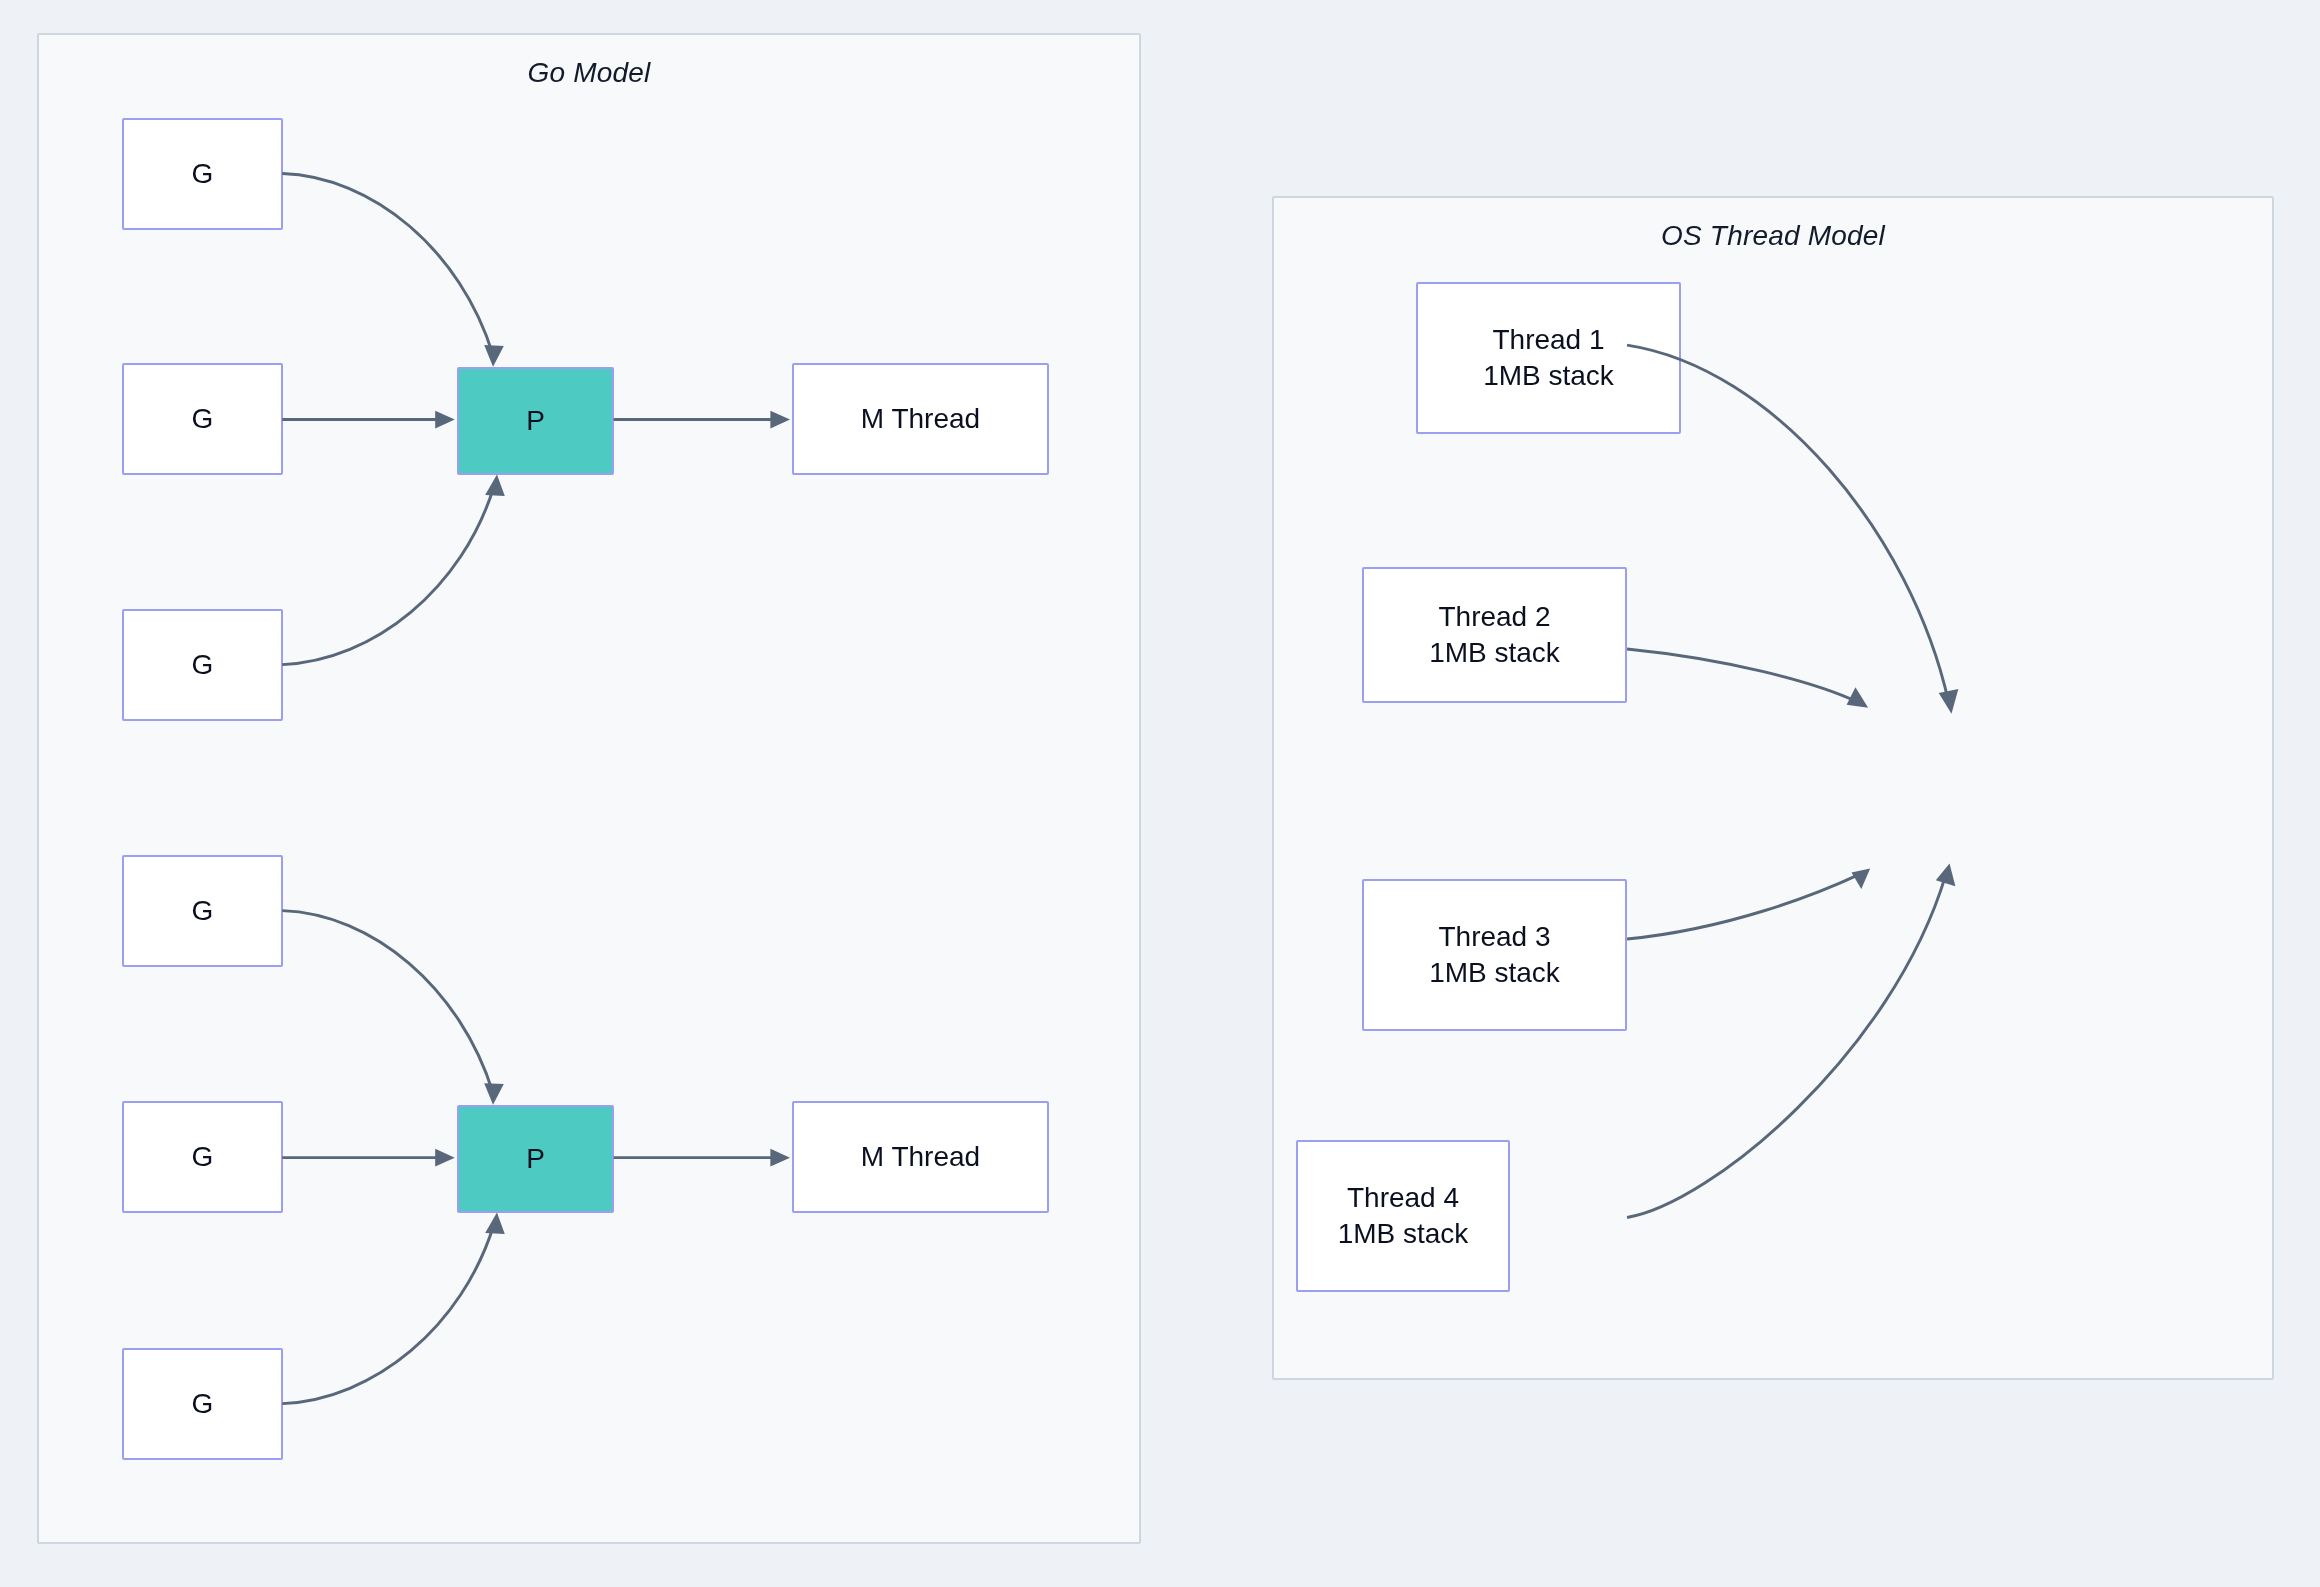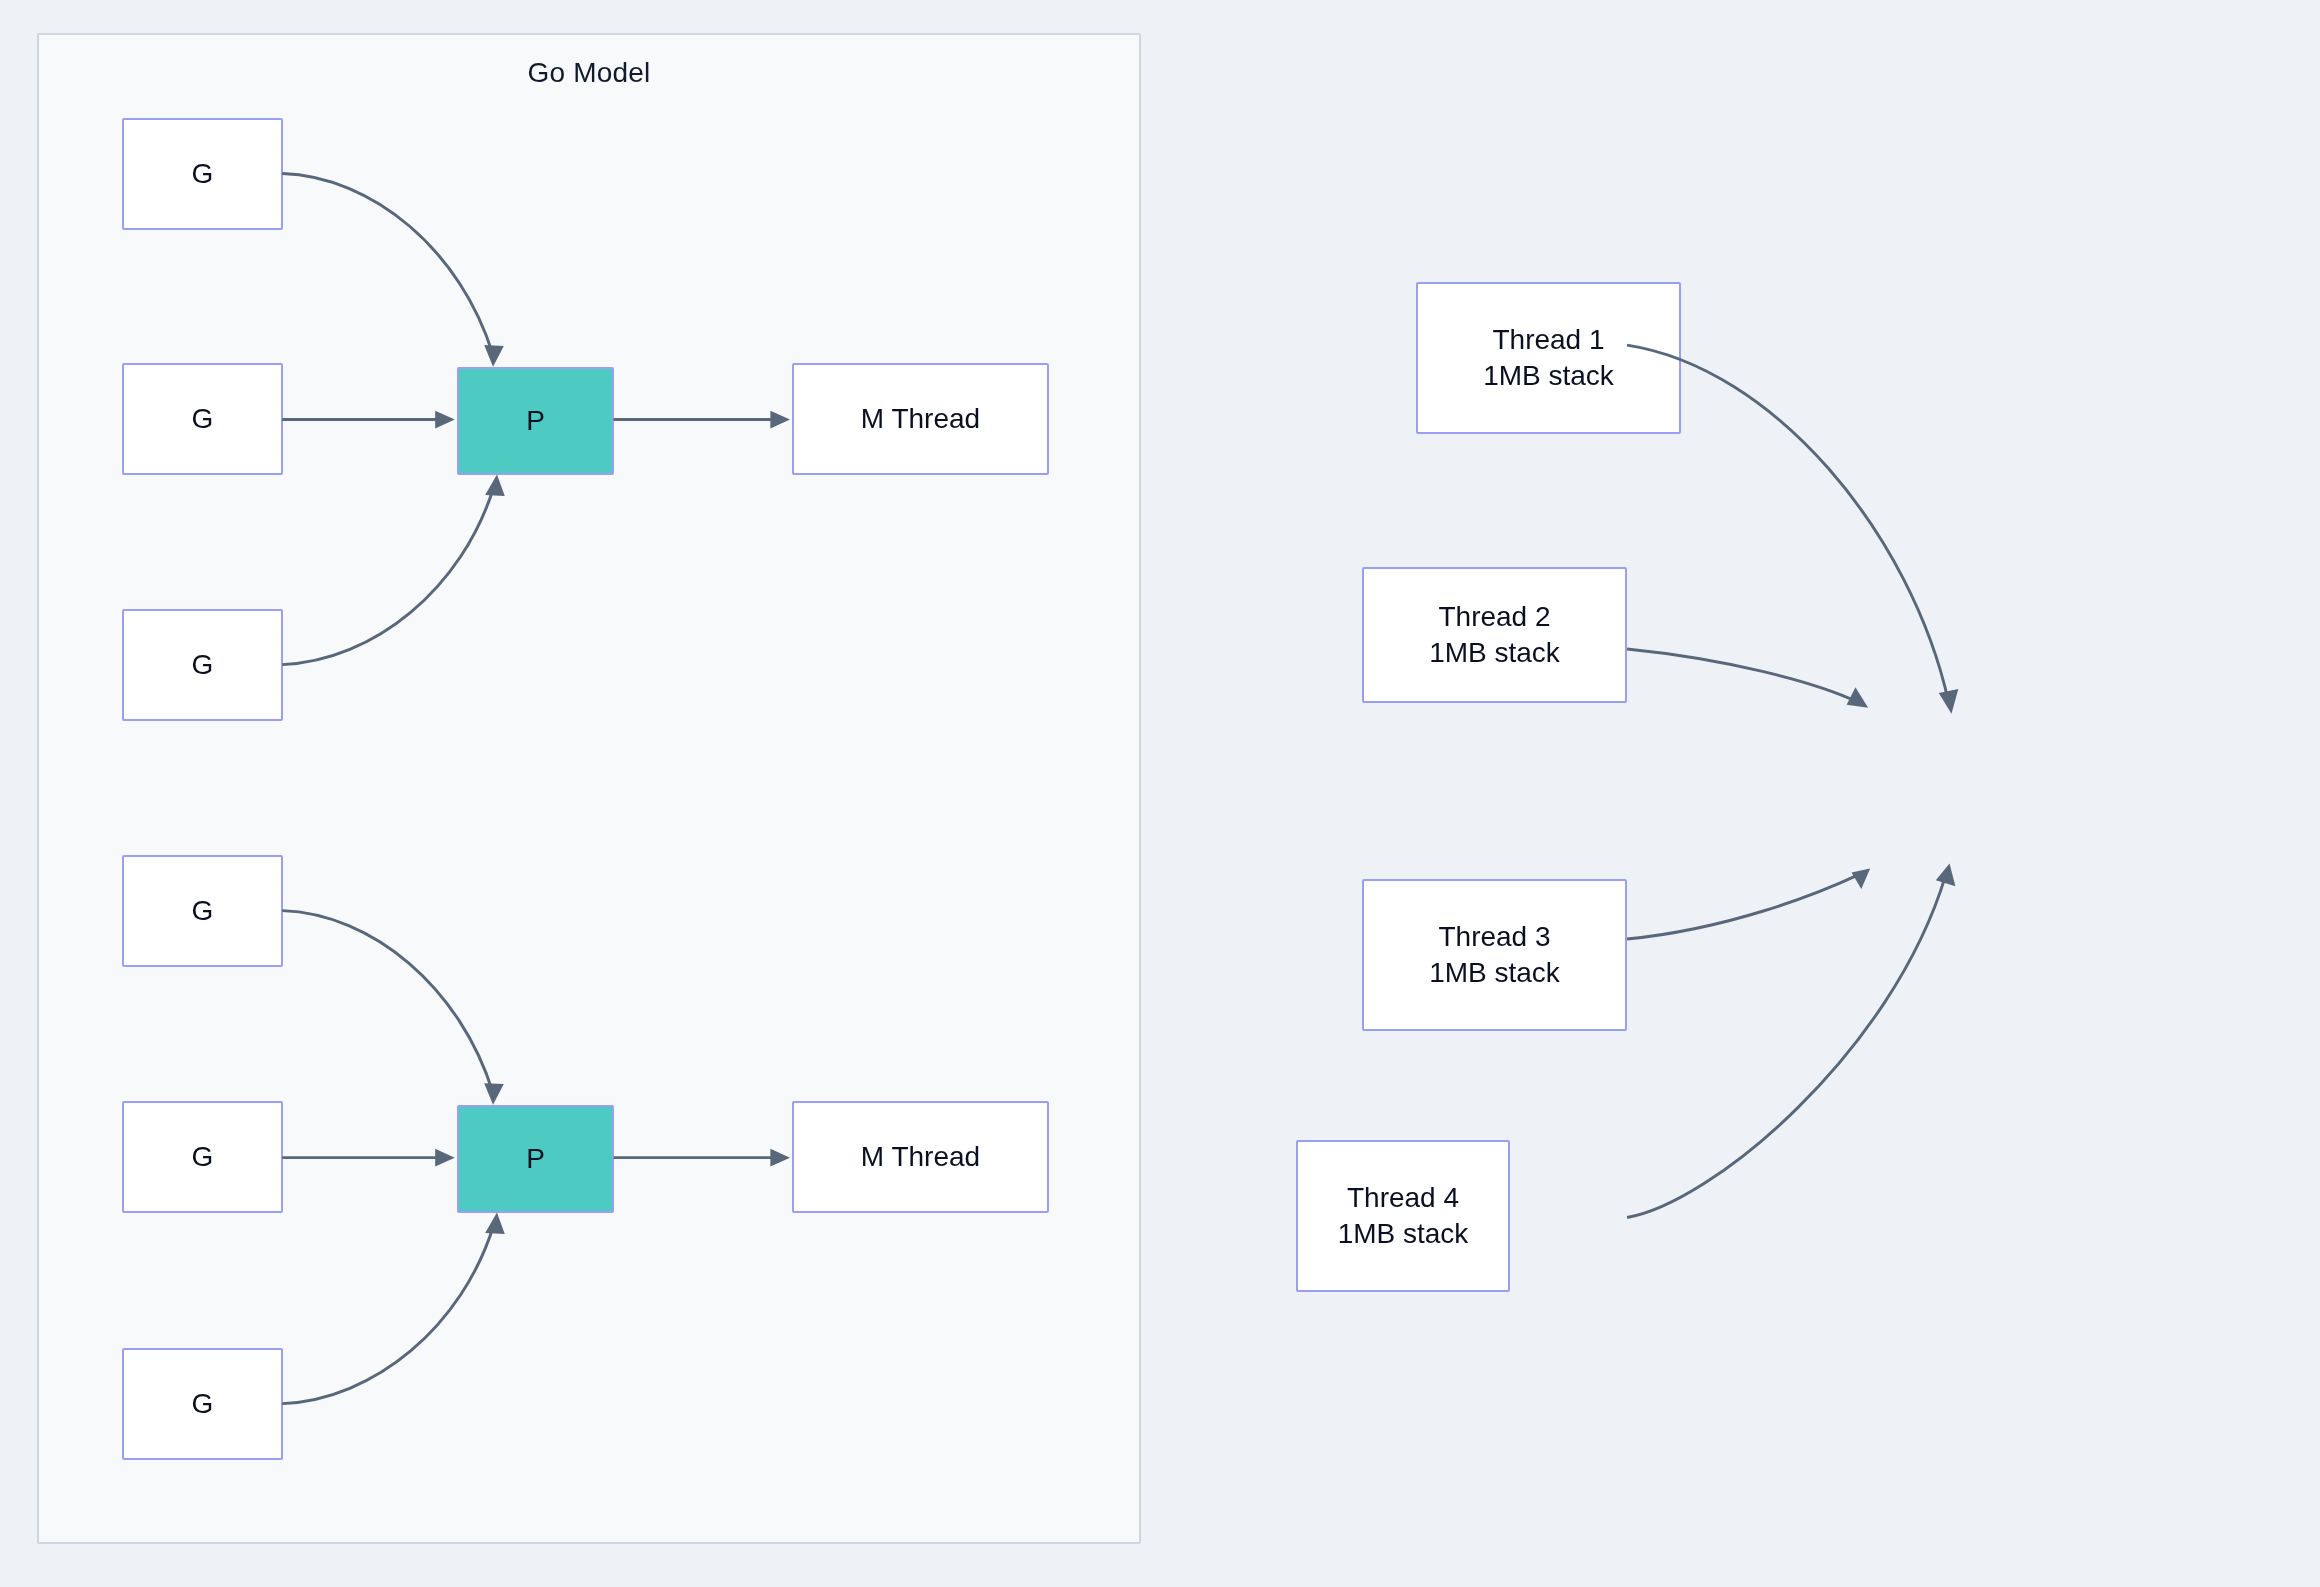--- a/index.html
+++ b/index.html
@@ -29,20 +29,21 @@
   }
   .panel-title {
     position: absolute;
     left: 0;
     right: 0;
     text-align: center;
     font-size: 28px;
     color: #121a2b;
     letter-spacing: 0.2px;
     white-space: nowrap;
+    font-style: italic;
   }
   
   .node {
     position: absolute;
     box-sizing: border-box;
     border: 2px solid #9a9ff2;
     background: #ffffff;
     border-radius: 2px;
     display: flex;
     flex-direction: column;
@@ -110,20 +111,23 @@
   </div>
 
   <div class="node teal" style="left:457px; top:1105px; width:157px; height:108px;">
     <span>P</span>
   </div>
 
   <div class="node" style="left:792px; top:1101px; width:257px; height:112px;">
     <span>M Thread</span>
   </div>
 
+  <div class="panel" style="left:1272px; top:196px; width:1002px; height:1184px;">
+    <div class="panel-title" style="top:21.6px;">OS Thread Model</div>
+  </div>
 
   <div class="node" style="left:1416px; top:282px; width:265px; height:152px;">
     <span>Thread 1</span>
     <span class="line2">1MB stack</span>
   </div>
   <div class="node" style="left:1362px; top:567px; width:265px; height:136px;">
     <span>Thread 2</span>
     <span class="line2">1MB stack</span>
   </div>
   <div class="node" style="left:1362px; top:879px; width:265px; height:152px;">

